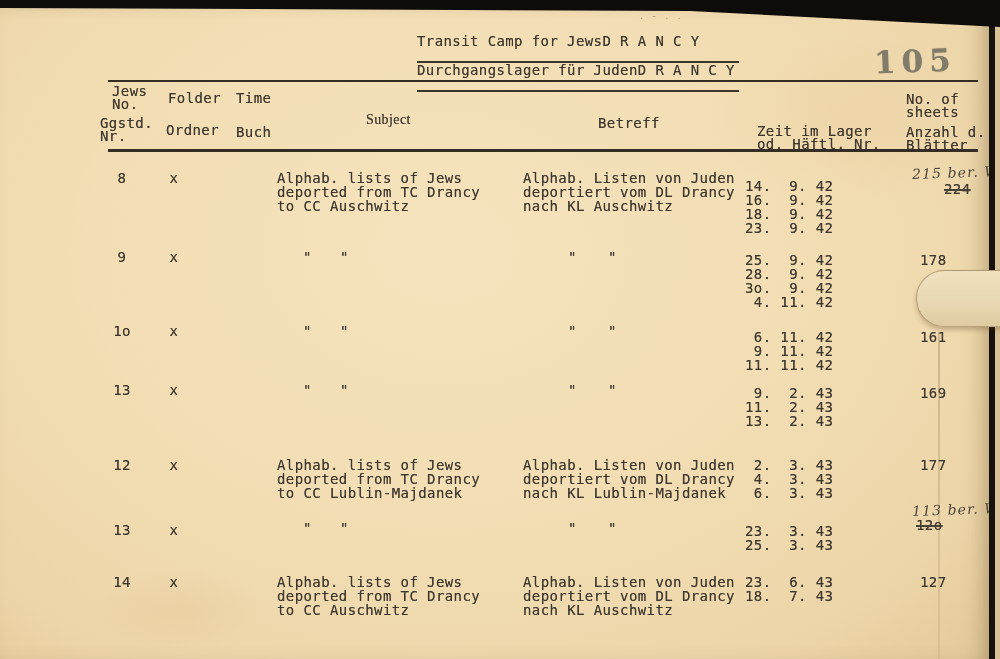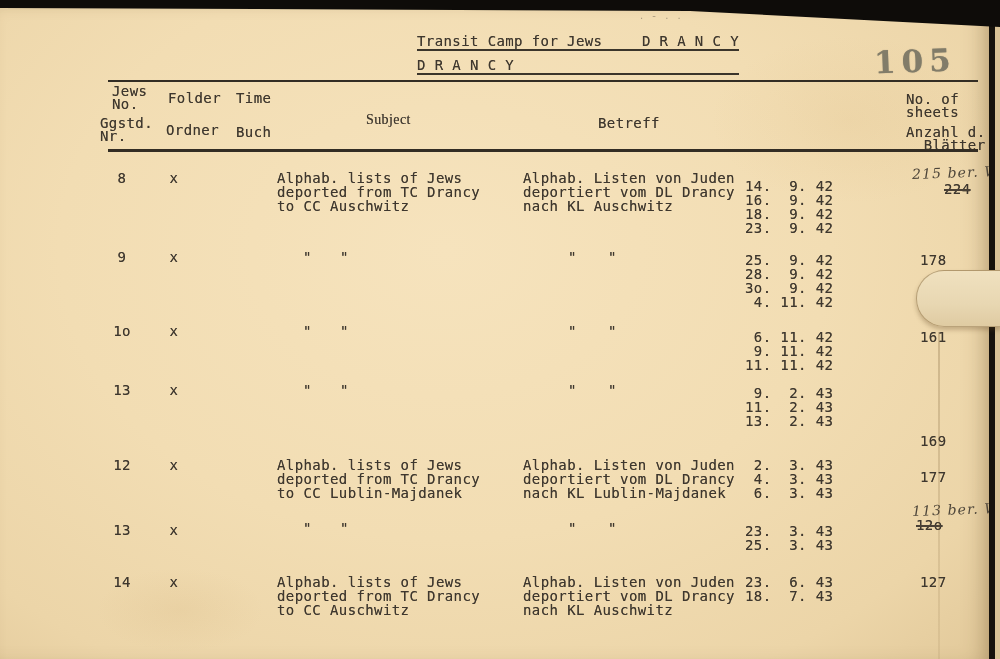--- a/index.html
+++ b/index.html
@@ -19,22 +19,22 @@
   .hdr{line-height:13px;}
   .item{width:36px;text-align:center;}
   .folder{width:20px;text-align:center;}
   .struck{text-decoration:line-through;text-decoration-thickness:1.5px;text-decoration-color:#4a4136;}
   .hand{position:absolute;font-family:"DejaVu Serif",serif;font-style:italic;font-size:14px;
         letter-spacing:1.1px;color:#4e463a;transform:rotate(-2deg);transform-origin:left center;white-space:pre;}
 
   .rule{position:absolute;background:#332d24;}
 
   .title{position:absolute;left:417px;top:35px;width:322px;}
-  .t-line{display:flex;justify-content:space-between;border-bottom:2px solid #3b352b;
-          padding-bottom:1px;margin-bottom:8px;font-family:"DejaVu Sans Mono",monospace;
+  .t-line{display:flex;justify-content:flex-start;border-bottom:2px solid #3b352b;
+          padding-bottom:13px;margin-bottom:1px;font-family:"DejaVu Sans Mono",monospace;
           font-size:14px;line-height:13px;letter-spacing:.4px;color:#3e372e;
           text-shadow:0 0 .5px rgba(62,55,46,.65);}
 
   .stamp{position:absolute;left:874px;top:46px;font-family:"DejaVu Serif",serif;font-weight:700;
          font-size:31px;line-height:31px;letter-spacing:6px;color:#6f6d5e;opacity:.85;
          transform:rotate(-2deg);text-shadow:0 0 1px rgba(90,88,75,.6);}
 
   .pencil{position:absolute;left:640px;top:10px;font-family:"DejaVu Sans",sans-serif;
           font-size:10px;color:rgba(110,100,85,.55);letter-spacing:3px;}
 
@@ -58,39 +58,42 @@
 
     <div class="pencil">. -  .  .</div>
     <div class="stamp">105</div>
 
     <div class="title">
       <div class="t-line">
         <span>Transit Camp for Jews</span>
         <span>D R A N C Y</span>
       </div>
       <div class="t-line">
+        <span>Durchgangslager für Juden</span>
         <span>D R A N C Y</span>
       </div>
     </div>
 
     <div class="rule" style="left:108px;top:80px;width:870px;height:2px;"></div>
 
     <span class="tw hdr" style="left:112px;top:85px;">Jews
 No.</span>
     <span class="tw hdr" style="left:100px;top:117px;">Ggstd.
 Nr.</span>
     <span class="tw hdr" style="left:168px;top:92px;">Folder</span>
     <span class="tw hdr" style="left:166px;top:124px;">Ordner</span>
     <span class="tw hdr" style="left:236px;top:92px;">Time</span>
     <span class="tw hdr" style="left:236px;top:126px;">Buch</span>
     <span class="tw hdr" style="left:366px;top:113px;font-family:Liberation Serif, serif;">Subject</span>
     <span class="tw hdr" style="left:598px;top:117px;text-align:right;">Betreff</span>
+    <span class="tw hdr" style="left:757px;top:125px;">Zeit im Lager
+od. Häftl. Nr.</span>
     <span class="tw hdr" style="left:906px;top:93px;">No. of
 sheets</span>
-    <span class="tw hdr" style="left:906px;top:126px;text-align:right;">Anzahl d.
+    <span class="tw hdr" style="left:906px;top:126px;">Anzahl d.
 Blätter</span>
 
     <div class="rule" style="left:108px;top:149px;width:870px;height:3px;"></div>
 
     <div id="rows">
         <span class="tw item" style="left: 104px; top: 171px;">8</span>
         <span class="tw folder" style="left: 164px; top: 171px;">x</span>
         <span class="tw" style="left: 277px; top: 171px;">Alphab. lists of Jews
 deported from TC Drancy
 to CC Auschwitz</span>
@@ -126,33 +129,33 @@
         <span class="tw" style="left: 920px; top: 330px;">161</span>
         <span class="tw item" style="left: 104px; top: 383px;">13</span>
         <span class="tw folder" style="left: 164px; top: 383px;">x</span>
         <span class="tw" style="left: 303px; top: 383px;">"</span>
         <span class="tw" style="left: 340px; top: 383px;">"</span>
         <span class="tw" style="left: 568px; top: 383px;">"</span>
         <span class="tw" style="left: 608px; top: 383px;">"</span>
         <span class="tw" style="left: 745px; top: 386px;"> 9.  2. 43
 11.  2. 43
 13.  2. 43</span>
-        <span class="tw" style="left: 920px; top: 386px; margin-top: 48px;">169</span>
+        <span class="tw" style="left: 920px; top: 386px;">169</span>
         <span class="tw item" style="left: 104px; top: 458px;">12</span>
         <span class="tw folder" style="left: 164px; top: 458px;">x</span>
         <span class="tw" style="left: 277px; top: 458px;">Alphab. lists of Jews
 deported from TC Drancy
 to CC Lublin-Majdanek</span>
         <span class="tw" style="left: 523px; top: 458px;">Alphab. Listen von Juden
 deportiert vom DL Drancy
 nach KL Lublin-Majdanek</span>
         <span class="tw" style="left: 745px; top: 458px;"> 2.  3. 43
  4.  3. 43
  6.  3. 43</span>
-        <span class="tw" style="left: 920px; top: 470px;">177</span>
+        <span class="tw" style="left: 920px; top: 458px;">177</span>
         <span class="tw item" style="left: 104px; top: 523px;">13</span>
         <span class="tw folder" style="left: 164px; top: 523px;">x</span>
         <span class="tw" style="left: 303px; top: 521px;">"</span>
         <span class="tw" style="left: 340px; top: 521px;">"</span>
         <span class="tw" style="left: 568px; top: 521px;">"</span>
         <span class="tw" style="left: 608px; top: 521px;">"</span>
         <span class="tw" style="left: 745px; top: 524px;">23.  3. 43
 25.  3. 43</span>
         <span class="tw struck" style="left: 916px; top: 518px;">12o</span>
         <span class="hand" style="left: 912px; top: 503px;">113 ber. W</span>

